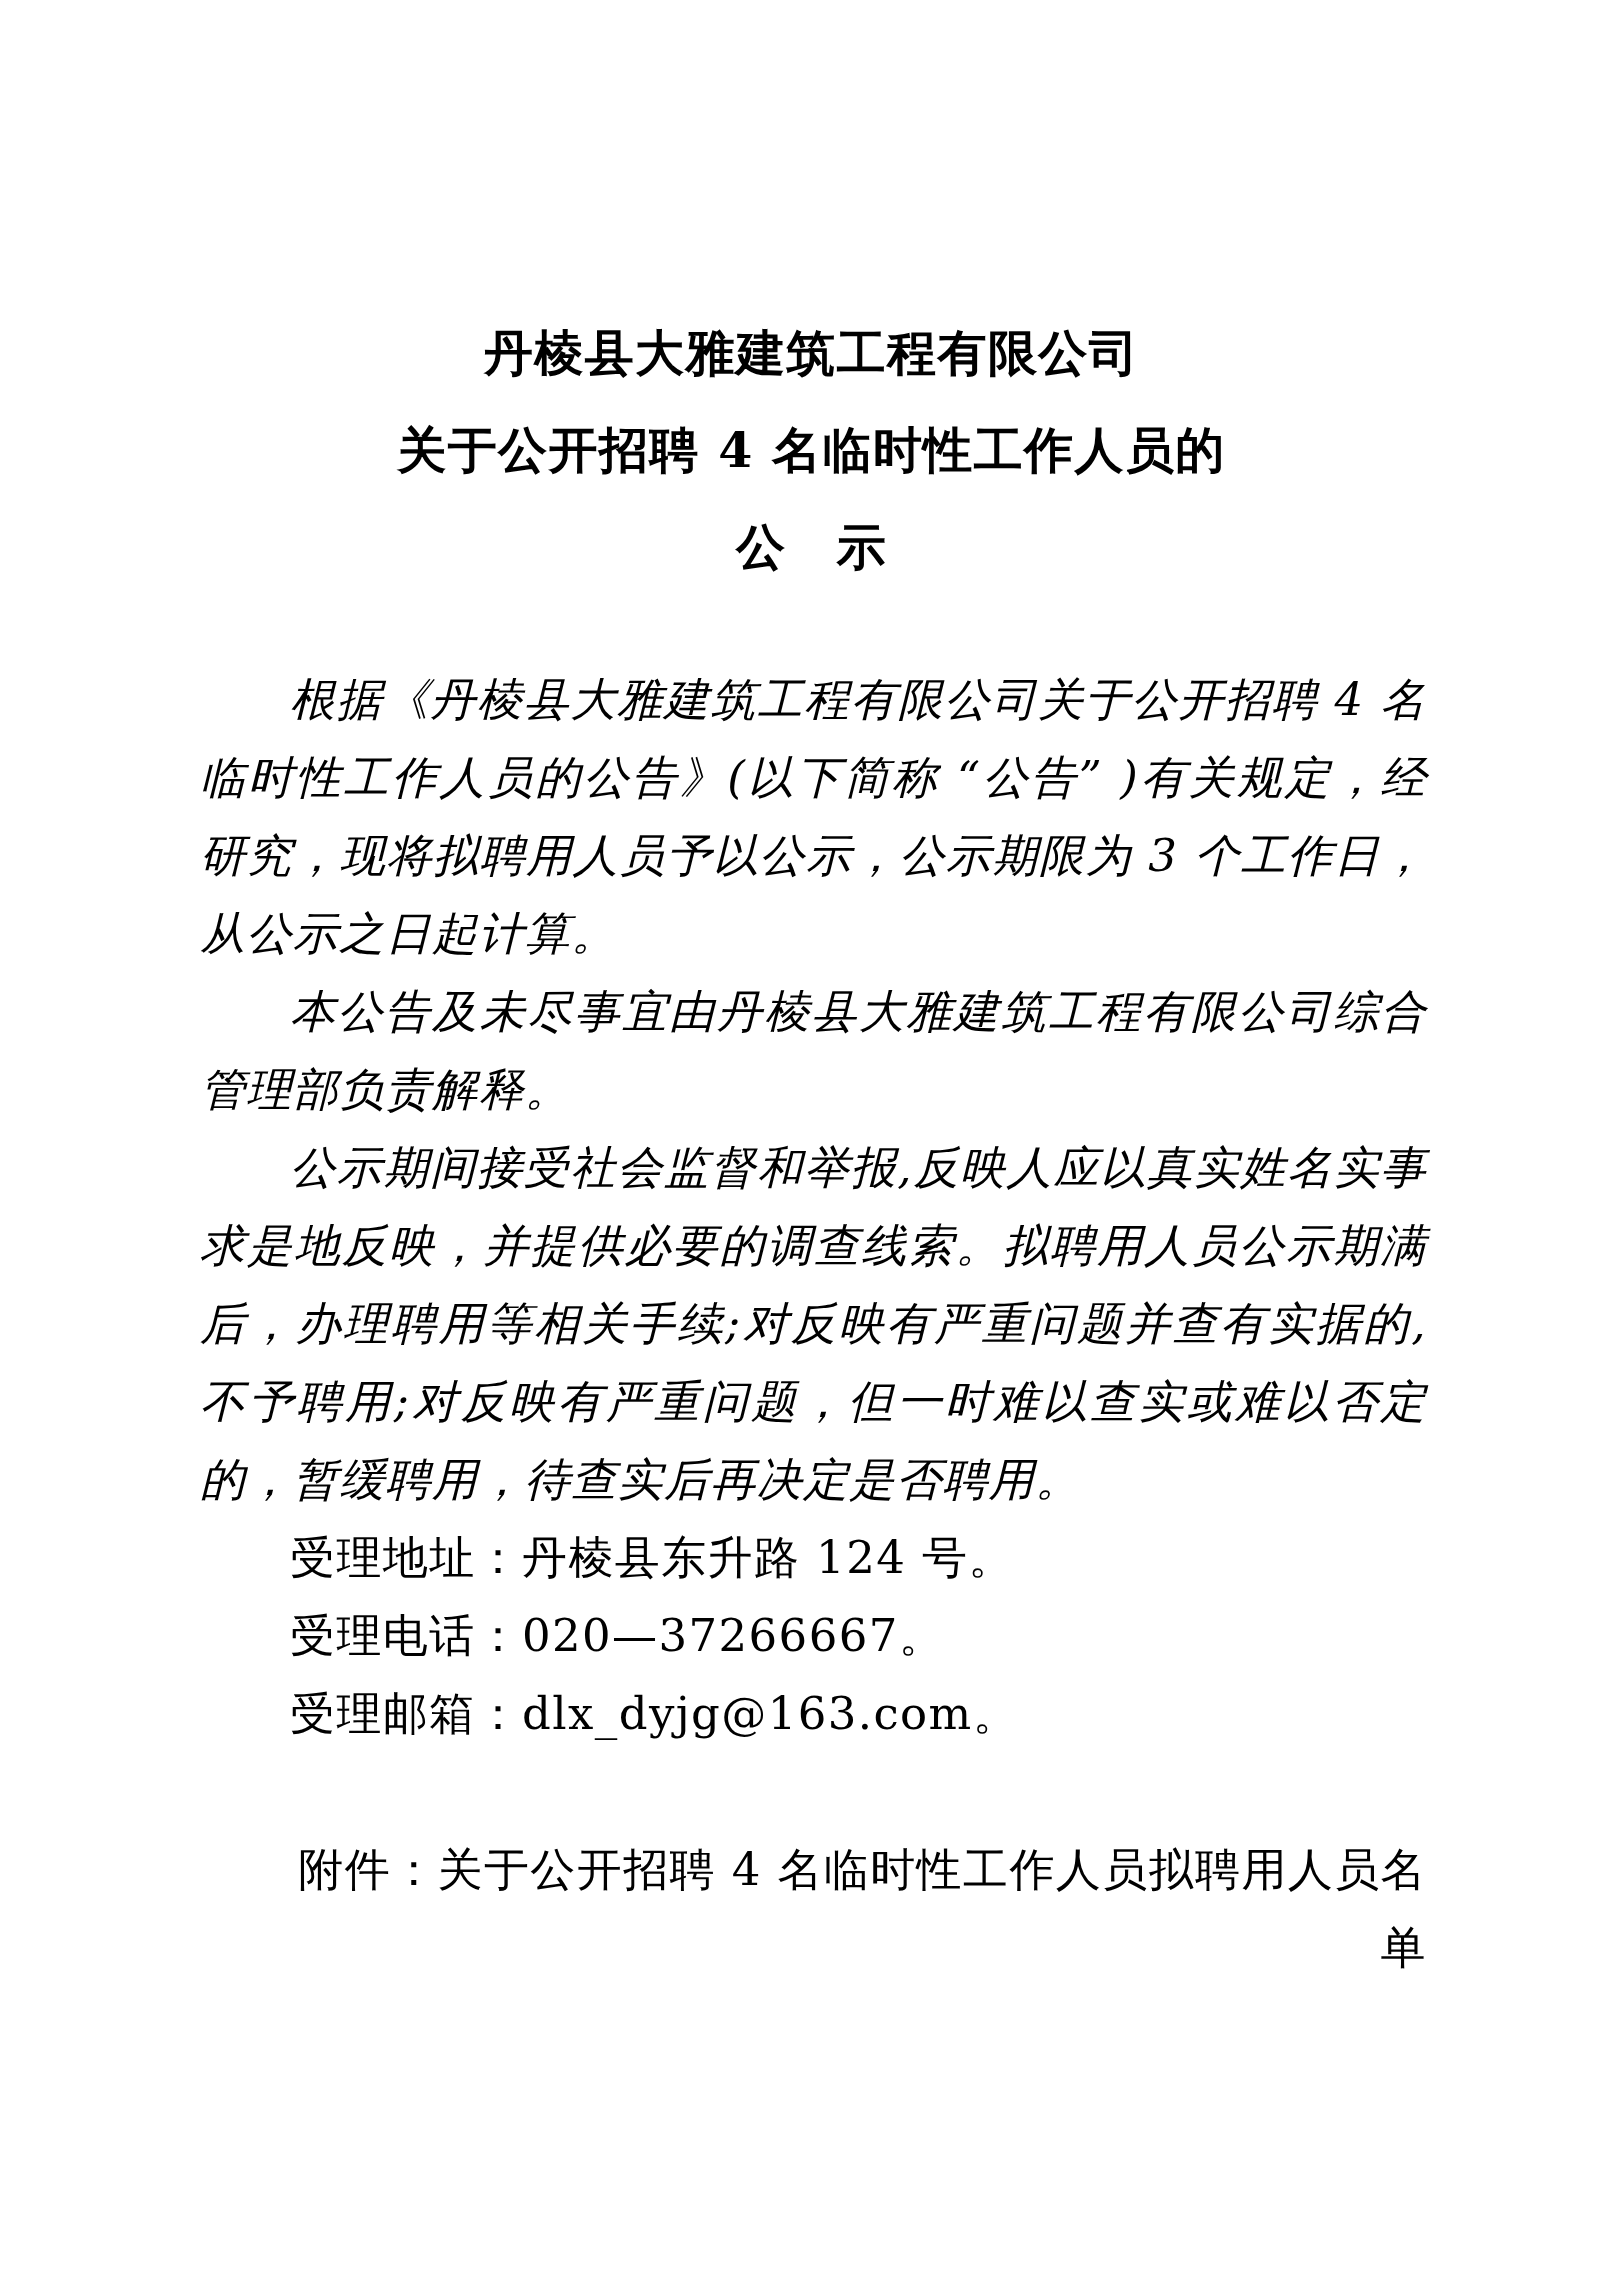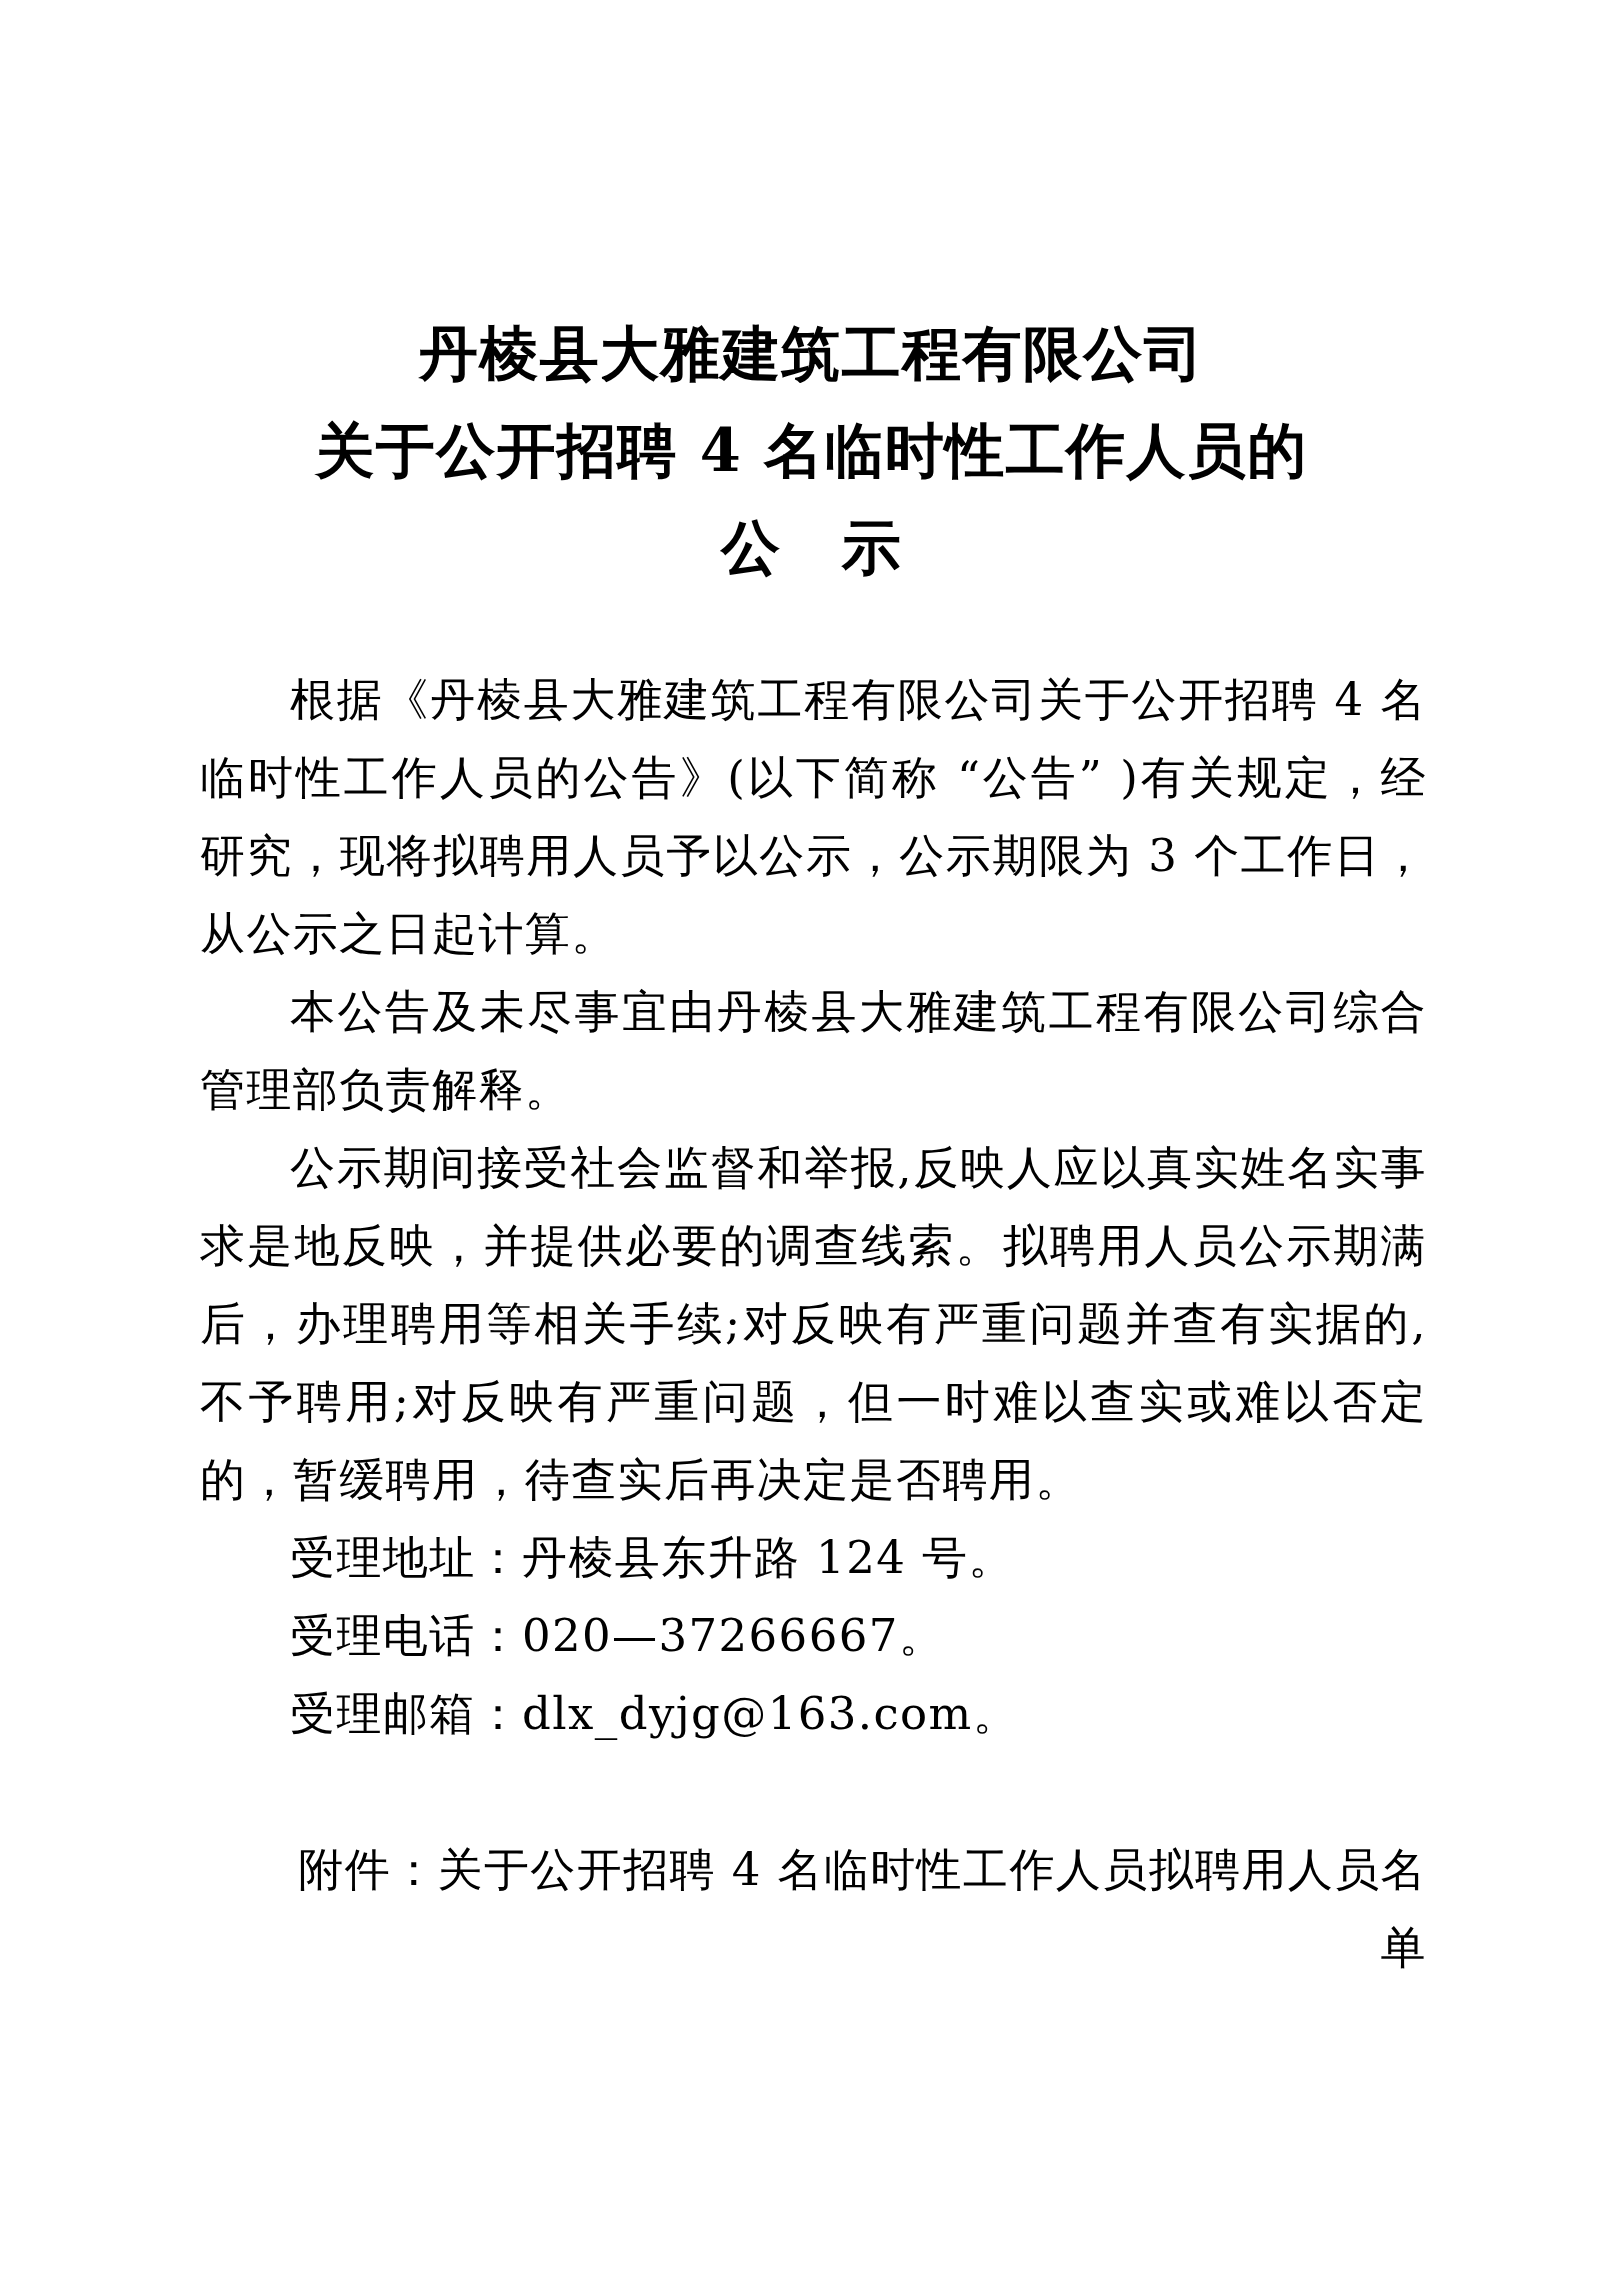--- a/index.html
+++ b/index.html
@@ -14,35 +14,36 @@
     background: #ffffff;
     color: #000000;
     overflow: hidden;
     font-family: "DejaVu Serif", "Liberation Serif", serif;
   }
   .title-block {
     margin: 0;
     padding: 305px 198px 0 198px;
     text-align: center;
     font-weight: bold;
-    font-size: 59px;
+    font-size: 49px;
     line-height: 97px;
     letter-spacing: 1.4px;
   }
   .doc-body {
     padding: 65px 196px 0 200px;
     font-size: 45px;
     line-height: 78px;
     text-align: justify;
     text-justify: inter-character;
   }
   .para {
     margin: 0;
     text-indent: 2em;
     letter-spacing: 1.4px;
+    font-style: italic;
   }
   .contact-line {
     margin: 0;
     text-indent: 2em;
     letter-spacing: 1.4px;
     text-align: left;
   }
   .attachment-line {
     margin: 78px 0 0 0;
     text-indent: 2em;

